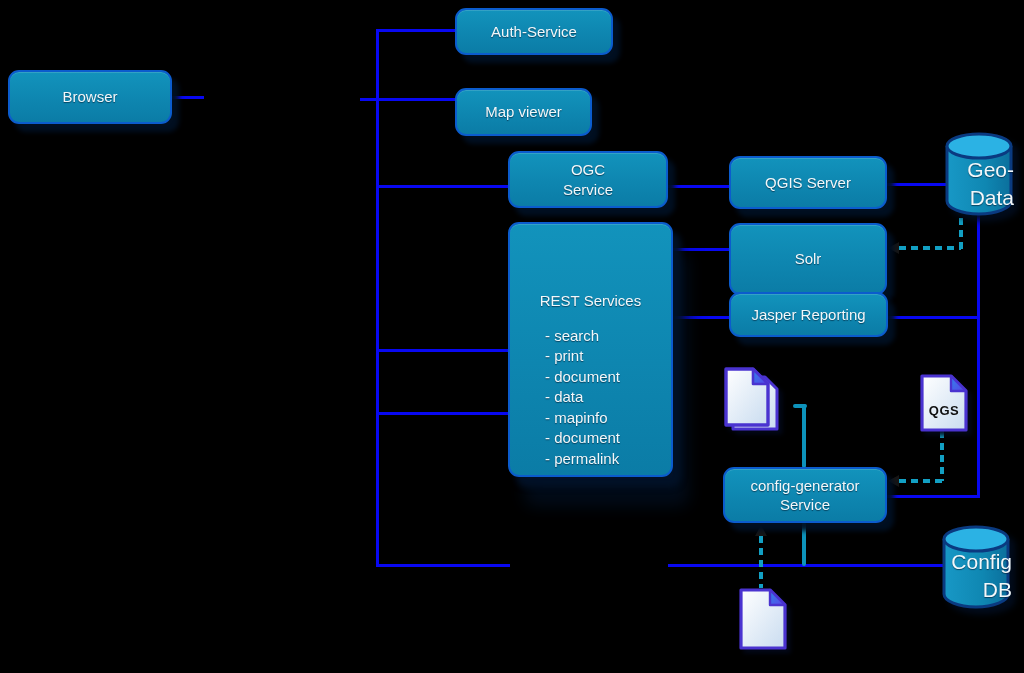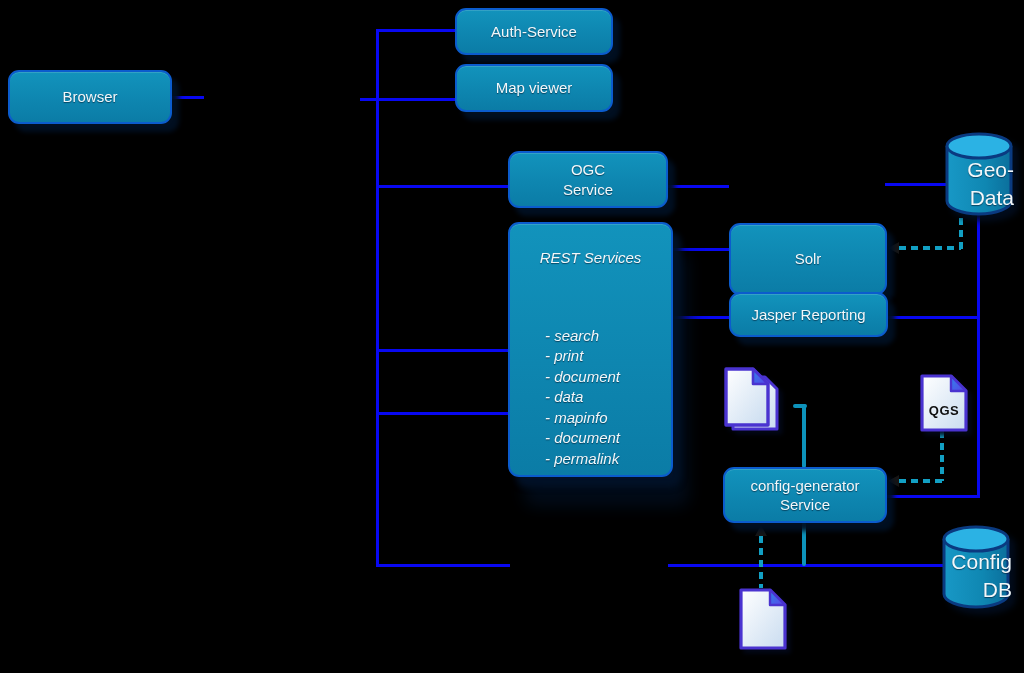--- a/index.html
+++ b/index.html
@@ -23,23 +23,22 @@
   .node{
     position:absolute;
     background:linear-gradient(180deg,#1293bc 0%,#0e86b0 55%,#0b7ca6 100%);
     border:2px solid #0b5ccd;border-radius:11px;
     box-shadow:7px 8px 5px rgba(1,16,35,.95), inset 0 1px 0 rgba(255,255,255,.14);
     display:flex;flex-direction:column;align-items:center;justify-content:center;
     font-size:15px;line-height:1.3;text-align:center;box-sizing:border-box;
     text-shadow:0 1px 1px rgba(0,25,45,.6);
   }
   .node.rest{
-    justify-content:space-between;align-items:stretch;padding-top:24px;
+    justify-content:flex-end;align-items:stretch;padding-top:24px;
     box-shadow:8px 10px 6px rgba(2,18,40,.95), 16px 30px 16px rgba(2,14,30,.8), inset 0 1px 0 rgba(255,255,255,.14);
-    font-style:italic;
   }
   .rest-title{text-align:center;margin:0 0 9px 0;}
   .rest-list{list-style:none;margin:6px;padding:0 0 0 29px;text-align:left;}
   .rest-list li{line-height:20.5px;font-size:15px;}
   
   .cyl{position:absolute;filter:drop-shadow(6px 6px 3px rgba(1,12,30,.9));}
   .cyl-label{position:absolute;text-align:right;font-size:21px;line-height:1.35;text-shadow:0 1px 1px rgba(0,25,45,.6);}
   .file{position:absolute;filter:drop-shadow(4px 4px 2px rgba(2,8,25,.9));}
   .qgs-text{font-family:"Liberation Sans", sans-serif;font-weight:bold;font-size:13px;fill:#101010;letter-spacing:.5px;}
 </style>
@@ -98,21 +97,21 @@
 
   <div class="node" style="left:8px;top:70px;width:164px;height:54px">
     <span>Browser</span>
   </div>
 
 
   <div class="node" style="left:455px;top:8px;width:158px;height:47px">
     <span>Auth-Service</span>
   </div>
 
-  <div class="node" style="left:455px;top:64px;width:158px;height:48px">
+  <div class="node" style="left:455px;top:88px;width:137px;height:48px">
     <span>Map viewer</span>
   </div>
 
   <div class="node" style="left:508px;top:151px;width:160px;height:57px">
     <span>OGC</span>
     <span>Service</span>
   </div>
 
   <div class="node rest" style="left:508px;top:222px;width:165px;height:255px">
     <div class="rest-title">REST Services</div>
@@ -120,20 +119,23 @@
       <li>- search</li>
       <li>- print</li>
       <li>- document</li>
       <li>- data</li>
       <li>- mapinfo</li>
       <li>- document</li>
       <li>- permalink</li>
     </ul>
   </div>
 
+  <div class="node" style="left:729px;top:156px;width:158px;height:53px">
+    <span>QGIS Server</span>
+  </div>
 
   <div class="node" style="left:729px;top:223px;width:158px;height:72px">
     <span>Solr</span>
   </div>
 
   <div class="node" style="left:729px;top:292px;width:159px;height:45px">
     <span>Jasper Reporting</span>
   </div>
 
   <div class="node" style="left:723px;top:467px;width:164px;height:56px">

